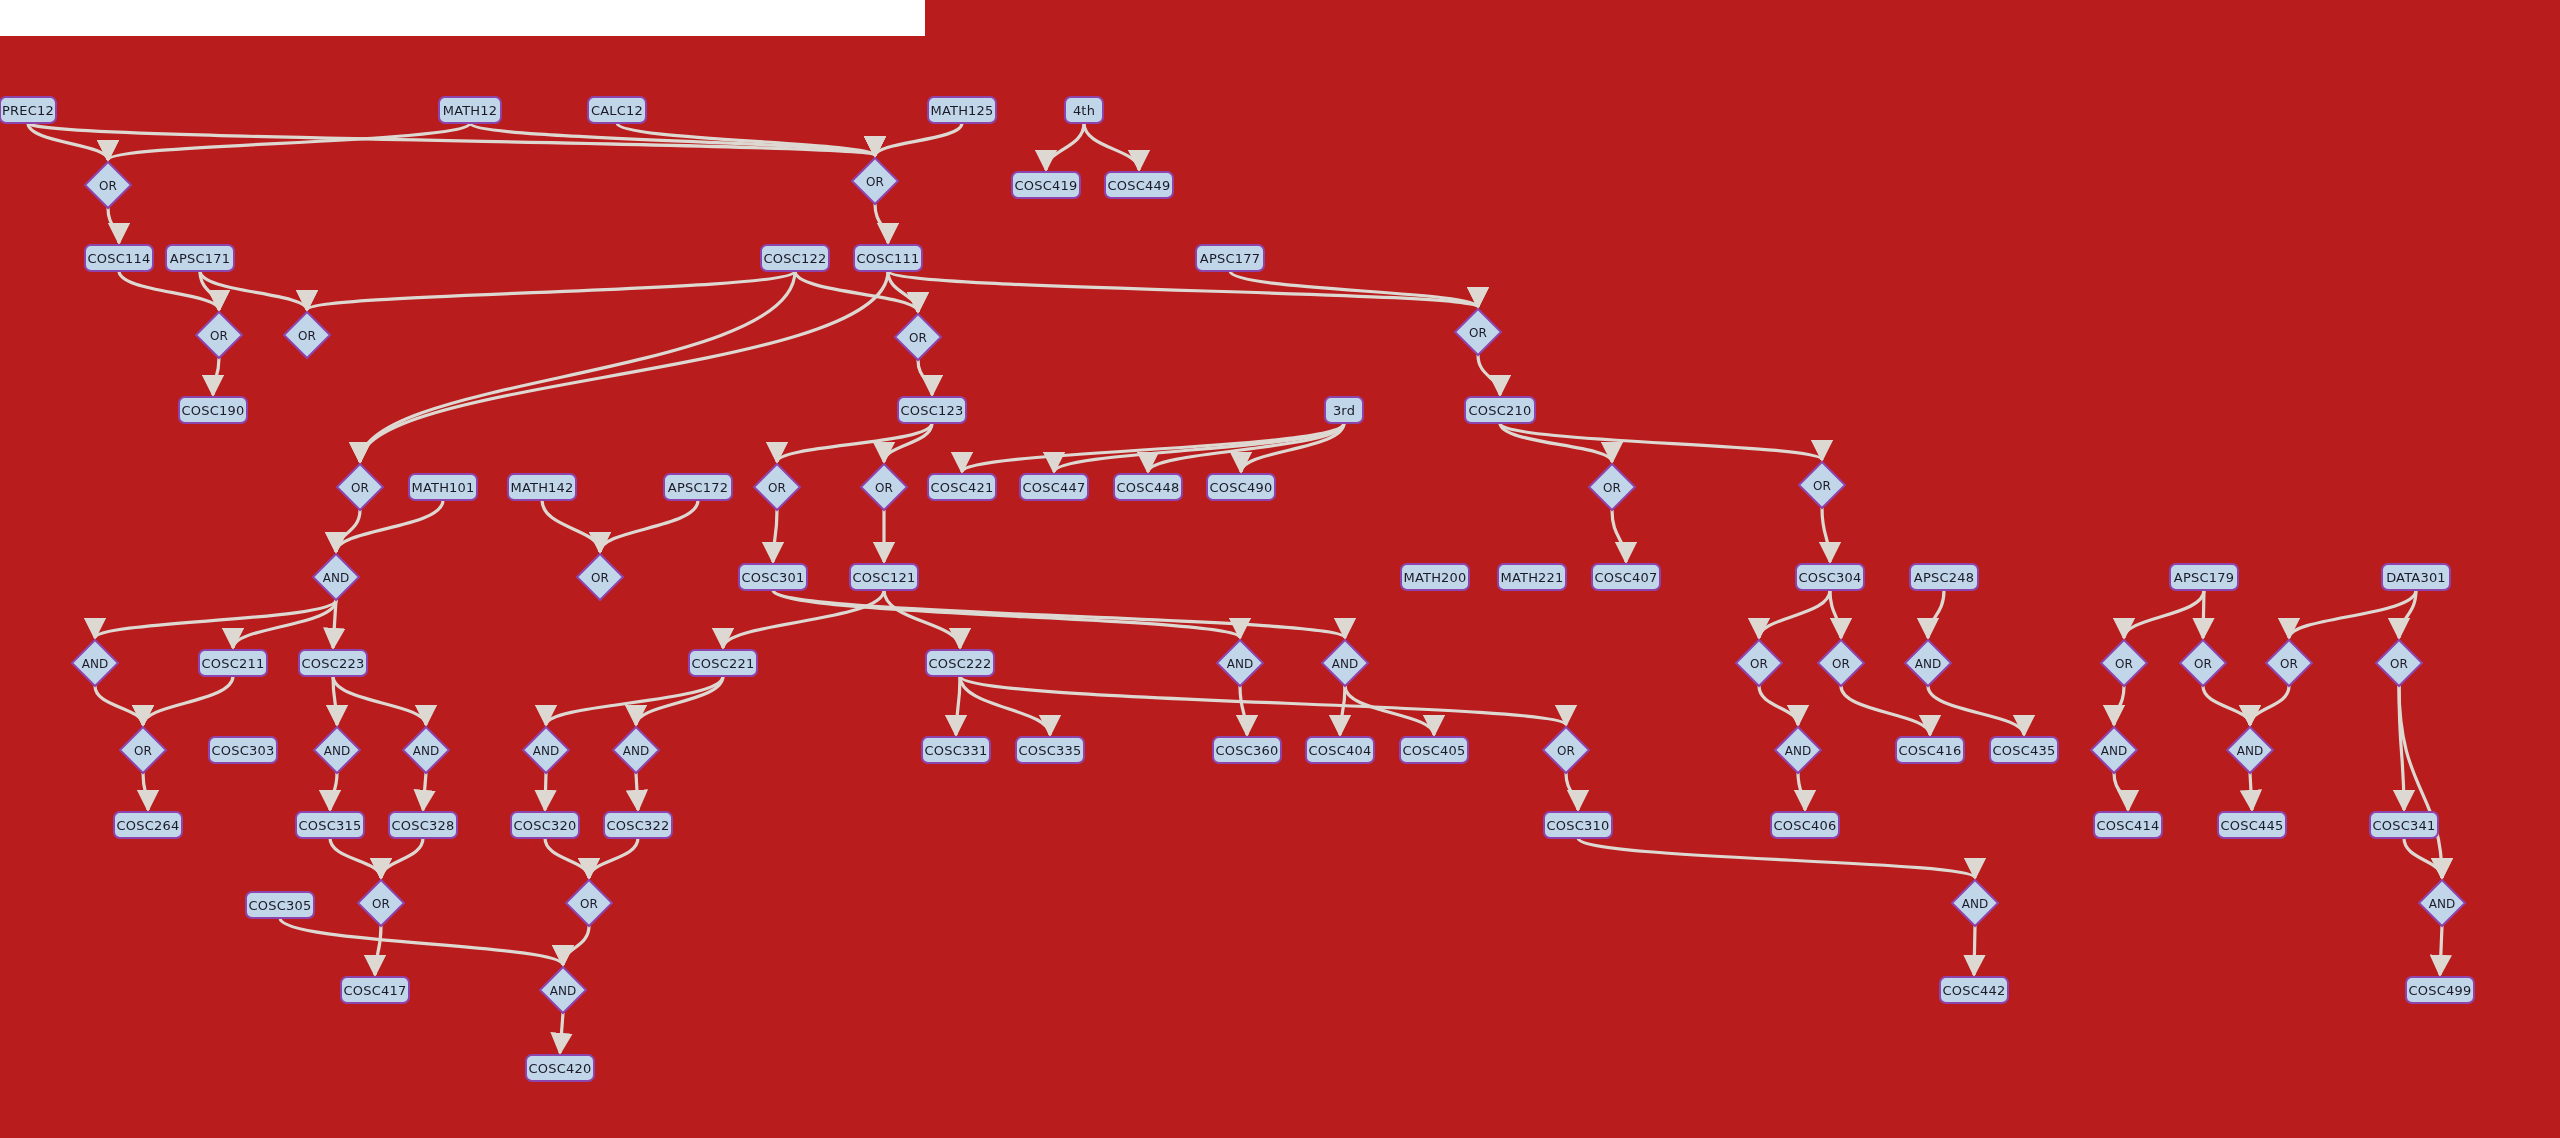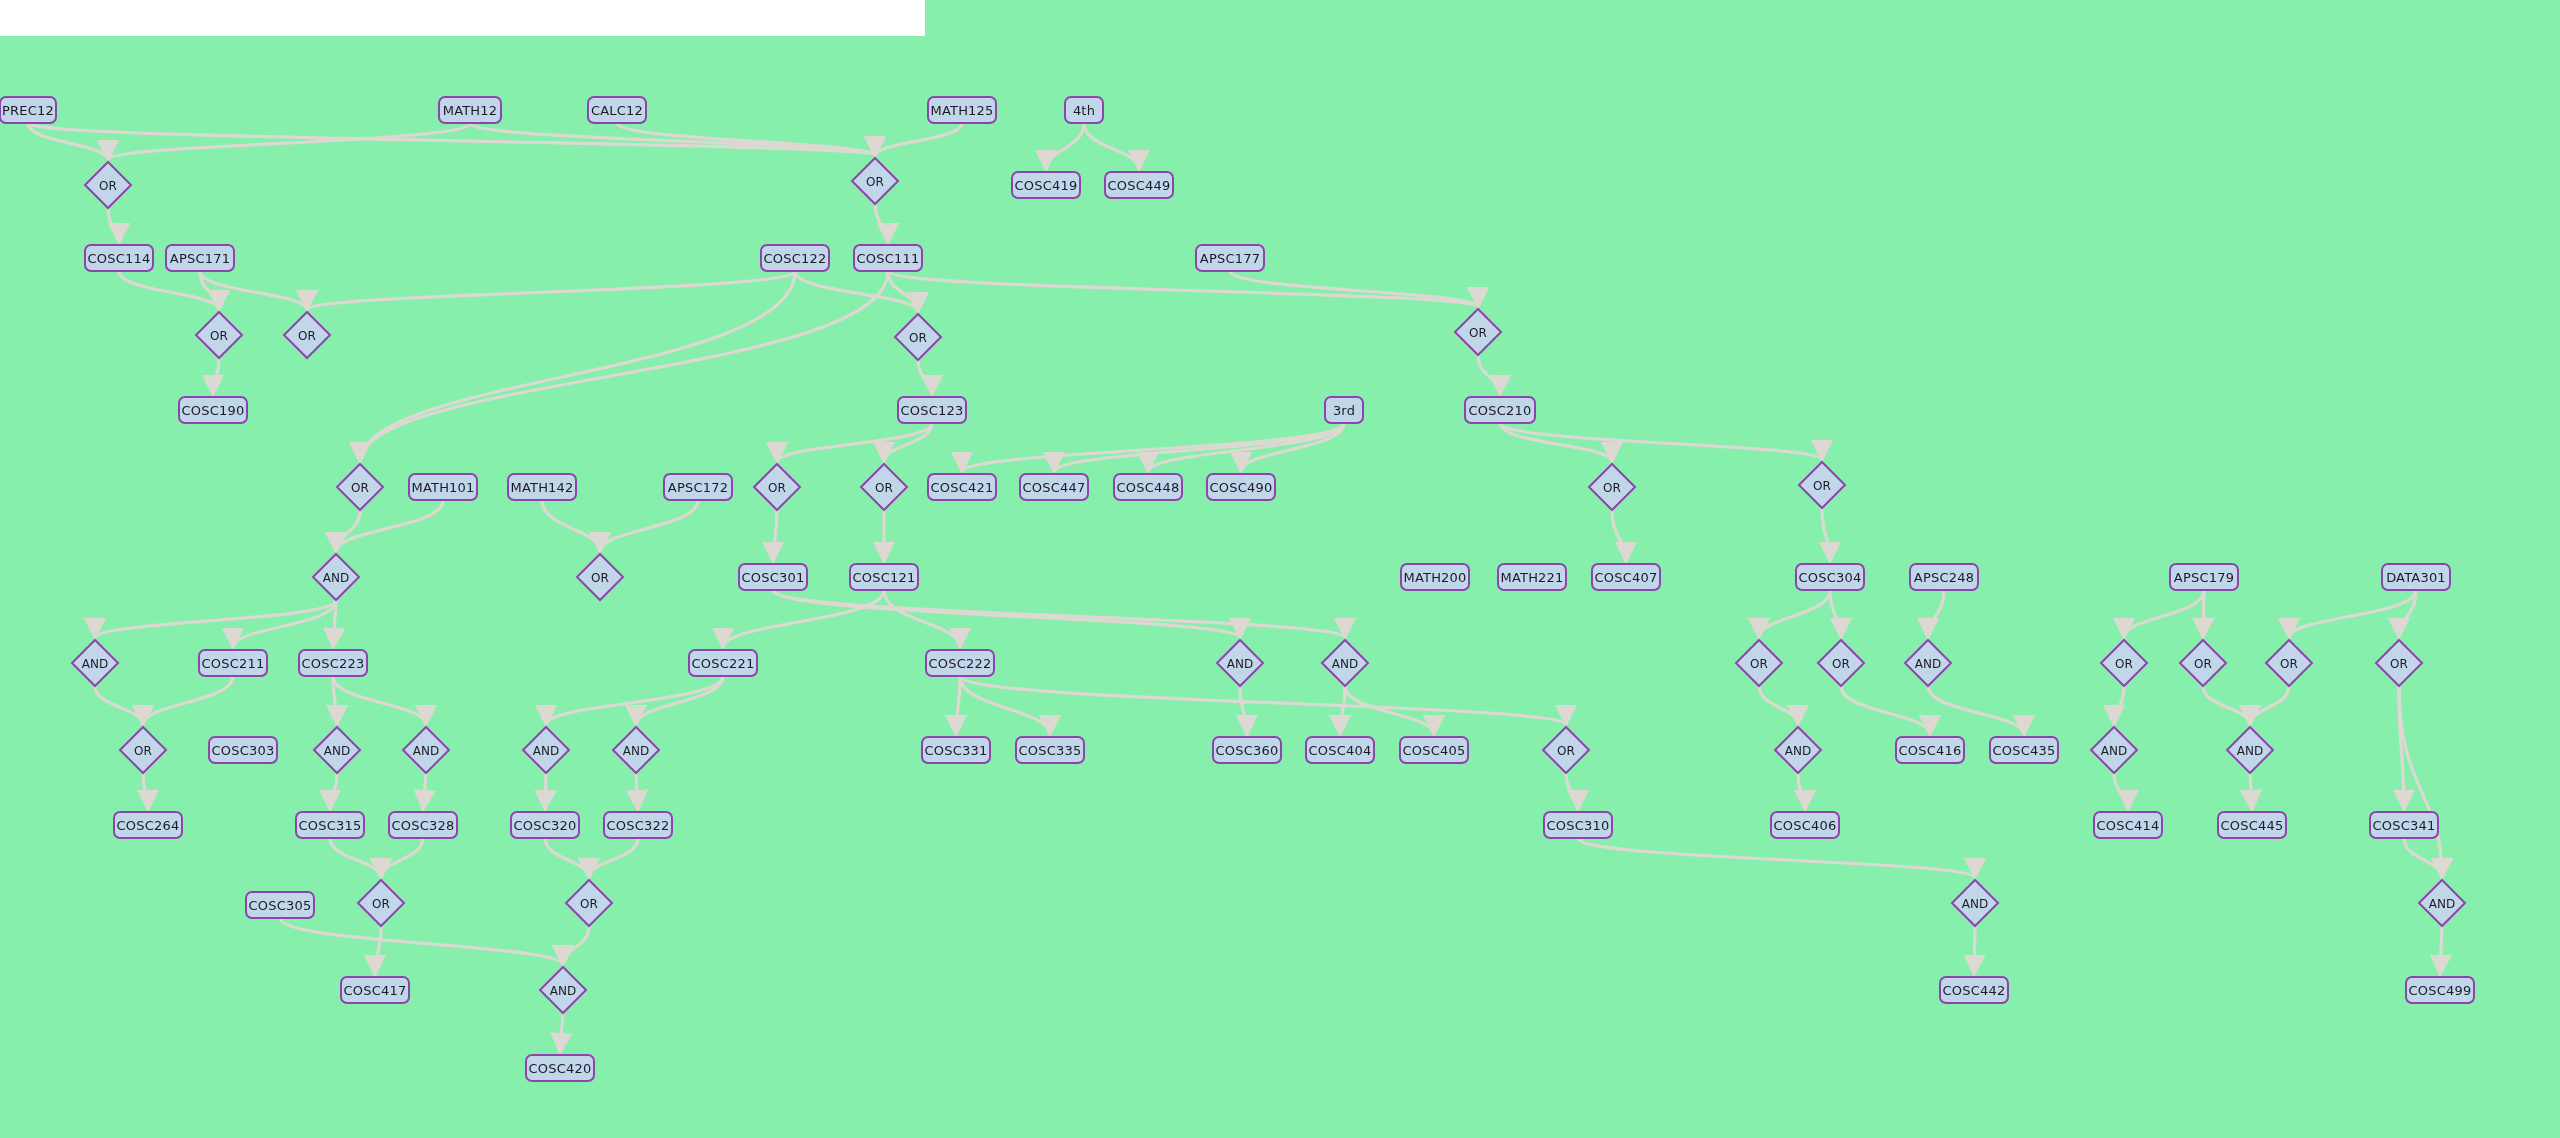--- a/index.html
+++ b/index.html
@@ -14,21 +14,21 @@
   .nodebox{fill:#c2d6ea;stroke:#8e44ad;stroke-width:2;}
   .gate{fill:#c2d6ea;stroke:#8e44ad;stroke-width:2;}
   .nlabel{font-family:"DejaVu Sans",sans-serif;font-size:13px;fill:#1b1b28;
           text-anchor:middle;dominant-baseline:middle;letter-spacing:.2px;}
   .glabel{font-family:"DejaVu Sans",sans-serif;font-size:12px;fill:#1b1b28;
           text-anchor:middle;dominant-baseline:middle;}
 </style>
 </head>
 <body>
 
-<div id="stage" style="background: #86efac;">
+<div id="stage" style="background: #b91c1c;">
   <div id="whitebar" style="width: 925px; height: 36px; background: rgb(255, 255, 255);"></div>
   <svg id="graph" viewBox="0 0 2560 1138" xmlns="http://www.w3.org/2000/svg">
     <defs>
       <marker id="arw" viewBox="0 0 10 10" refX="9" refY="5" markerWidth="7" markerHeight="7" orient="auto-start-reverse">
         <path d="M 0 0 L 10 5 L 0 10 z" class="ahead"></path>
       </marker>
     </defs>
     <g id="edge-layer">
         <path d="M 28 123 C 28 143.35, 108 143.35, 108 160" class="edge" marker-end="url(#arw)"></path>
         <path d="M 470 123 C 470 143.35, 108 143.35, 108 160" class="edge" marker-end="url(#arw)"></path>

